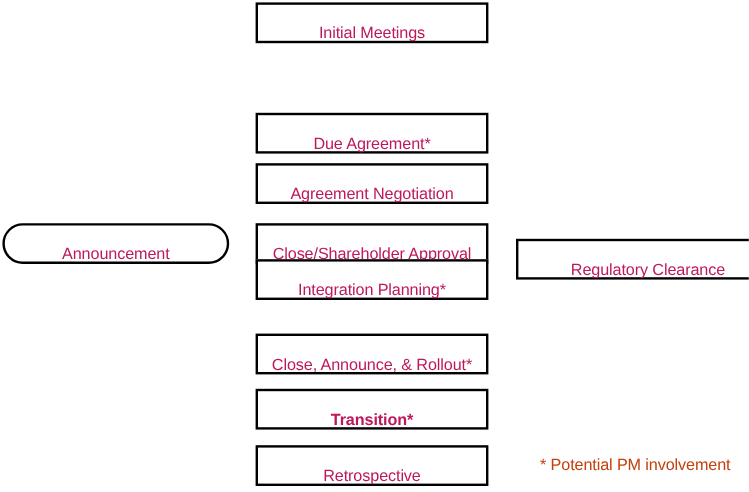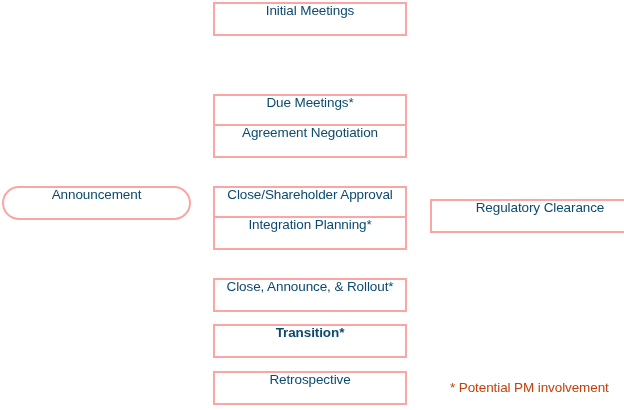--- a/index.html
+++ b/index.html
@@ -16,29 +16,29 @@
   }
   #diagram {
     position: relative;
     width: 624px;
     height: 410px;
   }
   .node {
     position: absolute;
     box-sizing: border-box;
     background: #ffffff;
-    border: 2px solid #fca5a5;
+    border: 2px solid #000000;
     display: flex;
-    align-items: flex-start;
+    align-items: flex-end;
     justify-content: center;
     text-align: center;
     font-size: 13.5px;
     line-height: 1;
     letter-spacing: -0.1px;
-    color: #0c4a6e;
+    color: #be185d;
     white-space: nowrap;
   }
   .node.center {
     left: 213px;
     width: 194px;
     height: 34px;
     border-width: 2.5px;
   }
   .node.side {
     height: 34px;
@@ -74,24 +74,24 @@
 <body>
 
 <div id="diagram">
 
   <div class="node center" style="top:2px;">
     <span>Initial Meetings</span>
   </div>
 
 
   <div class="node center" style="top:94px;">
-    <span>Due Meetings*</span>
+    <span>Due Agreement*</span>
   </div>
 
-  <div class="node center" style="top:124px;">
+  <div class="node center" style="top:136px;">
     <span>Agreement Negotiation</span>
   </div>
 
   <div class="node center" style="top:186px;">
     <span>Close/Shareholder Approval</span>
   </div>
 
   <div class="node center" style="top:216px;">
     <span>Integration Planning*</span>
   </div>

